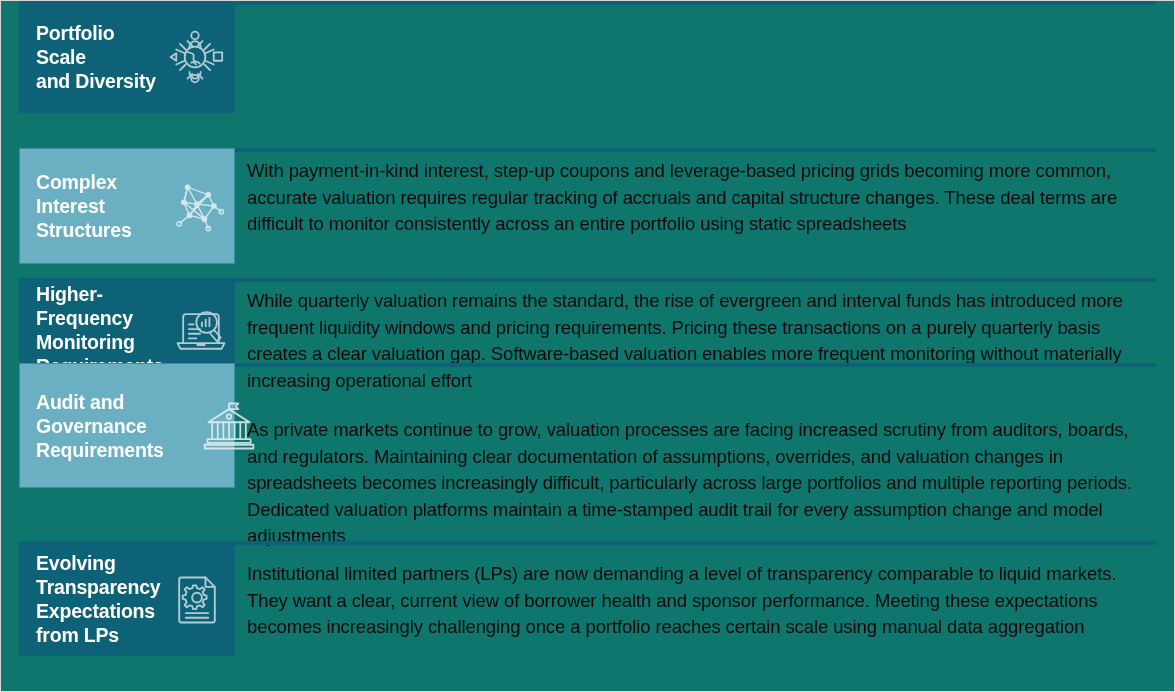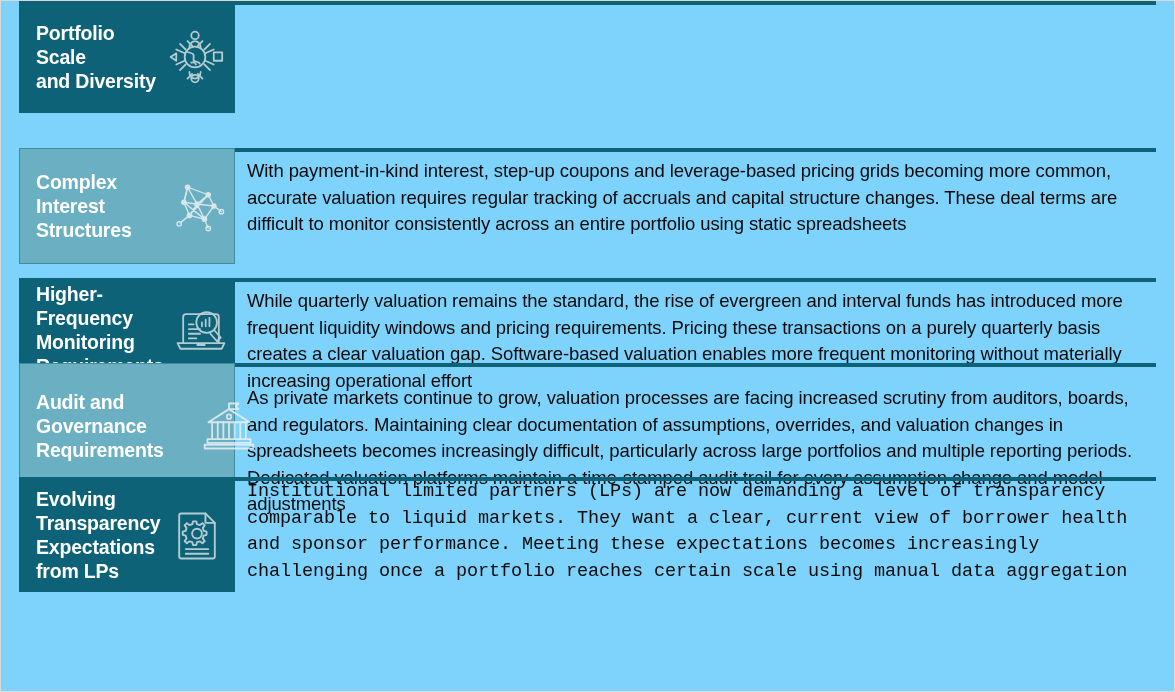--- a/index.html
+++ b/index.html
@@ -12,21 +12,21 @@
     background: #ffffff;
     font-family: "Liberation Sans", sans-serif;
     overflow: hidden;
   }
   .page {
     position: relative;
     width: 1175px;
     height: 692px;
     box-sizing: border-box;
     border: 1px solid #d9d9d9;
-    background: #7dd3fc;
+    background: #0f766e;
   }
   .rows {
     position: absolute;
     left: 0;
     top: 0;
     width: 1175px;
   }
   .row {
     position: relative;
     box-sizing: border-box;
@@ -97,30 +97,30 @@
     letter-spacing: -0.1px;
   }
 
   
   .row-1 { height: 147px; }
   .row-1 .label-block { height: 112px; }
   .row-2 { height: 130px; }
   .row-2 .label-block { height: 116px; }
   .row-3 { height: 85px; }
   .row-3 .label-block { height: 104px; }
-  .row-4 { height: 114px; }
+  .row-4 { height: 178px; }
   .row-4 .label-block { height: 125px; }
   .row-5 { height: 143px; border-radius: 30px; }
   .row-5 .label-block { height: 115px; }
 
   .row-1 .body-text { padding-top: 15px; }
   .row-2 .body-text { }
   .row-3 .body-text { }
-  .row-4 .body-text { padding-top: 22px; }
-  .row-5 .body-text { padding-top: 2px; font-family: Liberation Mono, monospace; }
+  .row-4 .body-text { padding-top: 7px; margin-top: 47px; }
+  .row-5 .body-text { padding-top: 20px; }
 </style>
 </head>
 <body>
 
 <div class="page">
   <div class="rows">
 
     <div class="row row-1">
       <div class="rule"></div>
       <div class="row-inner">

